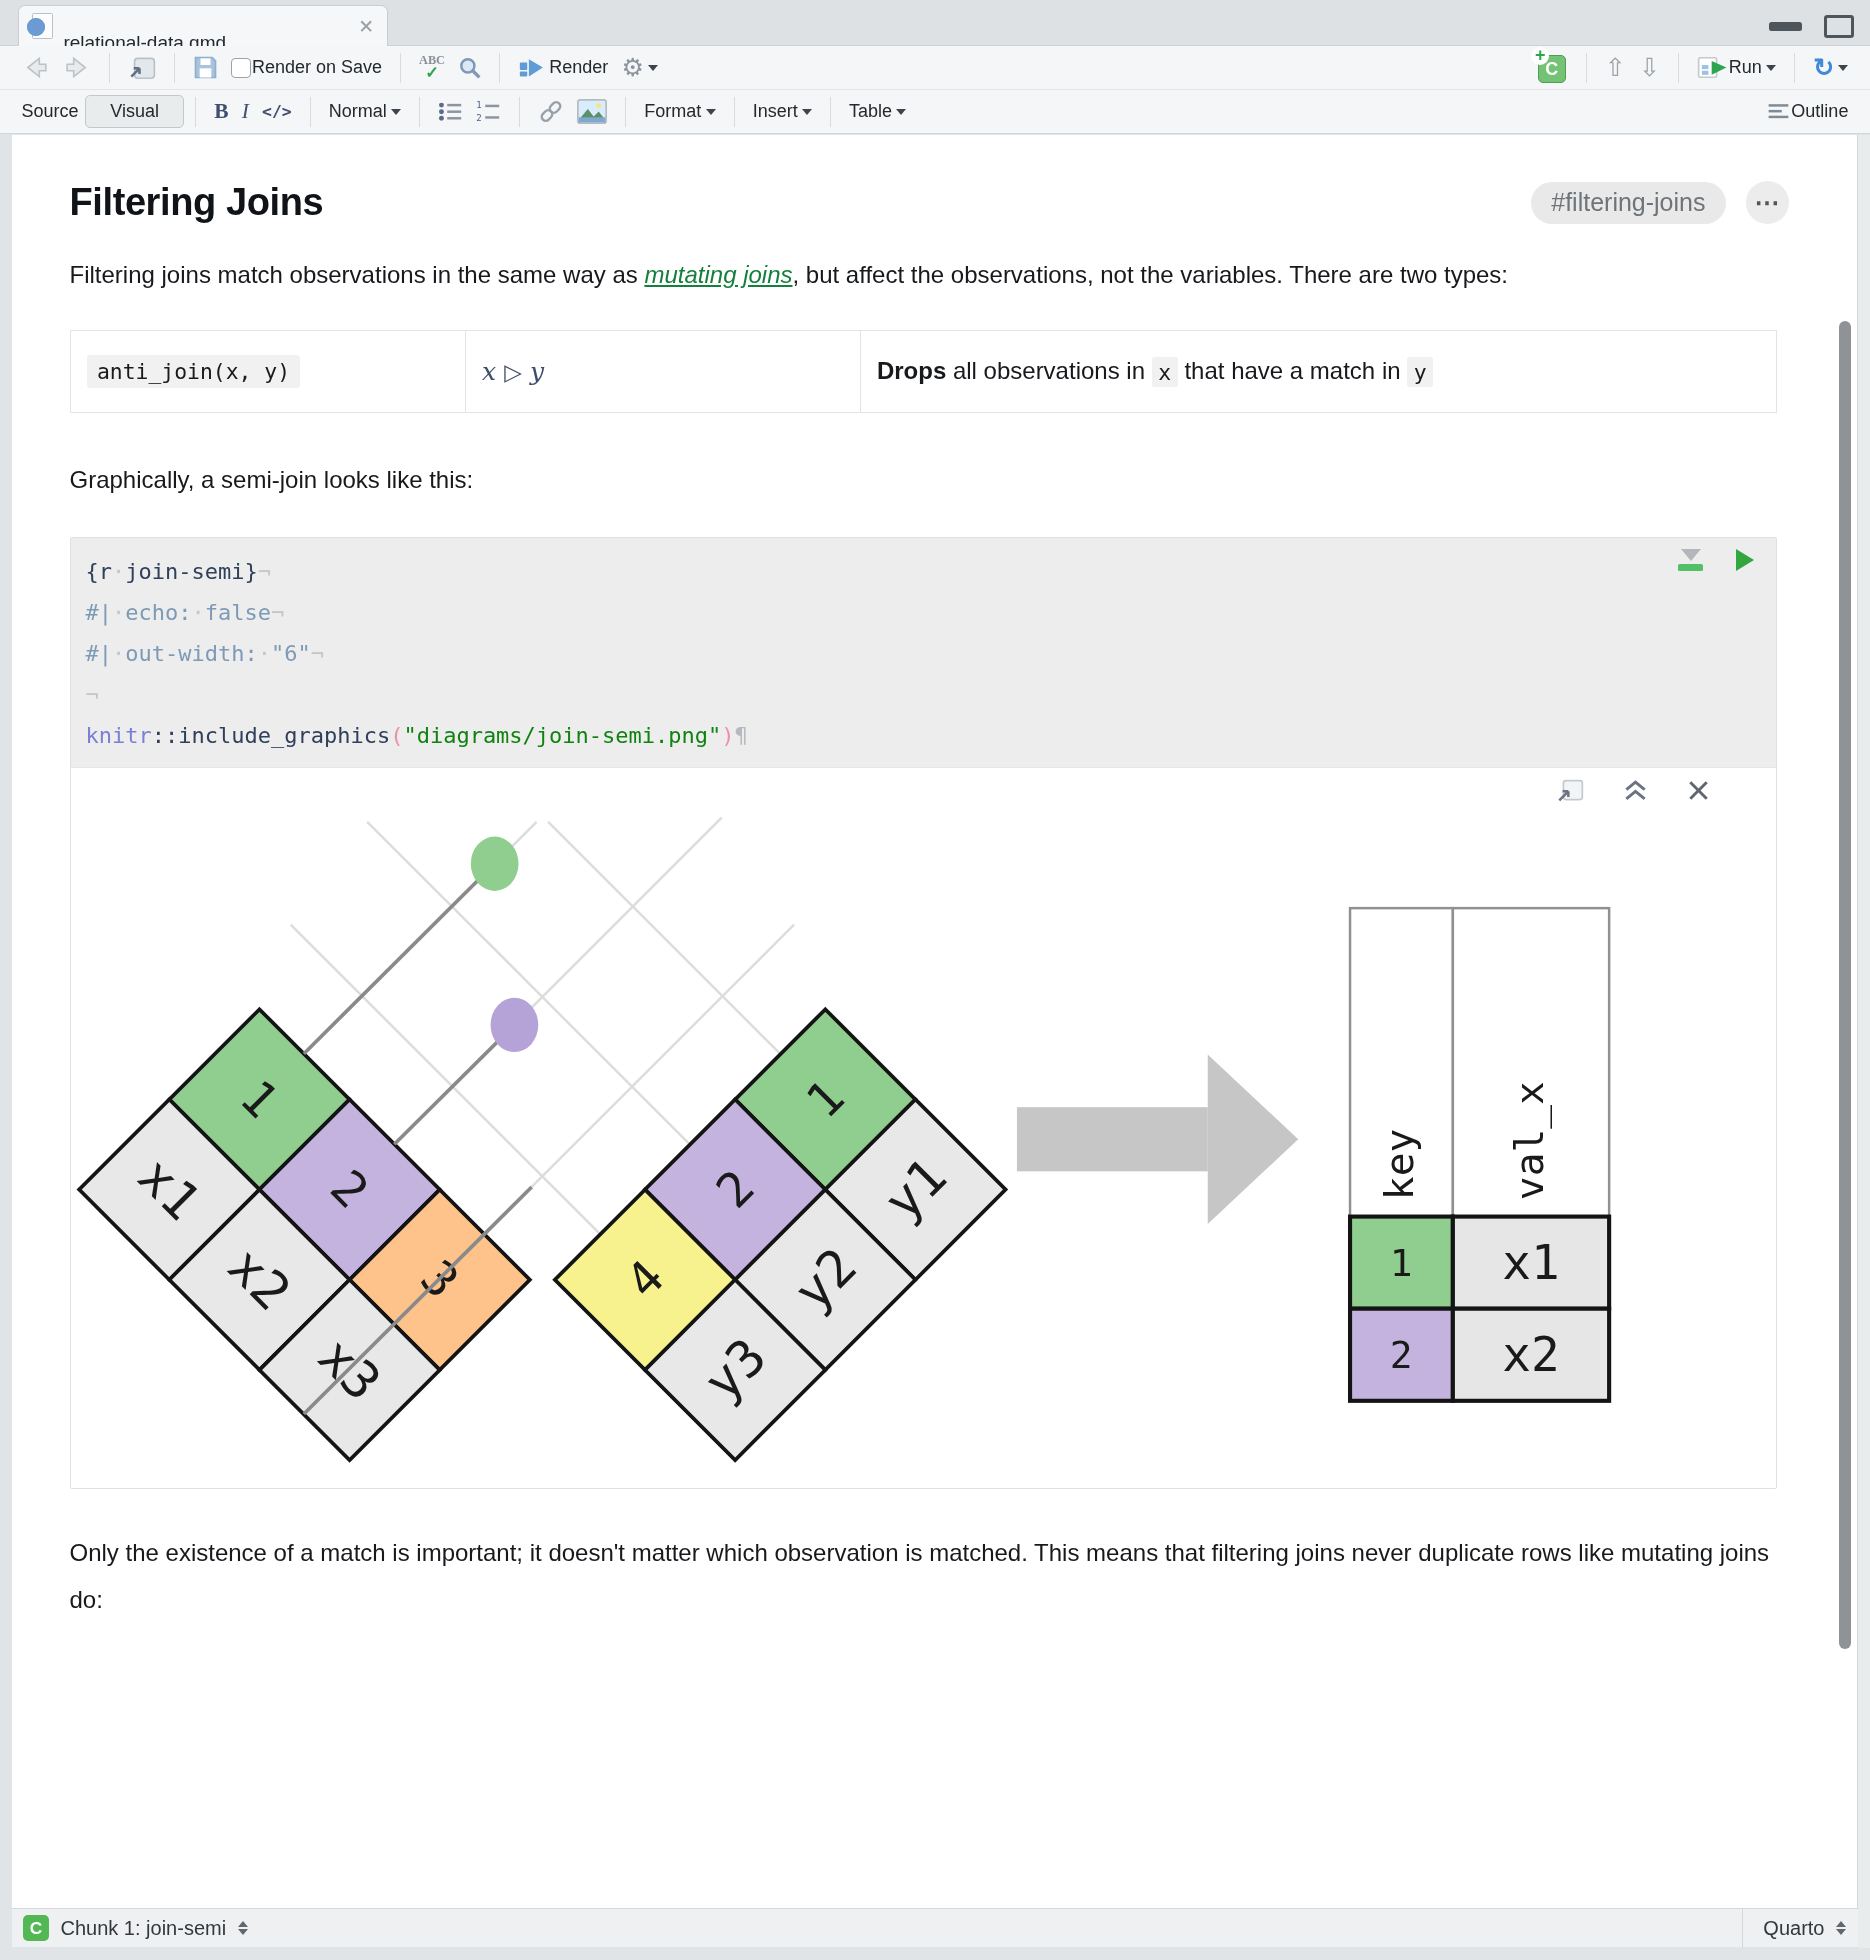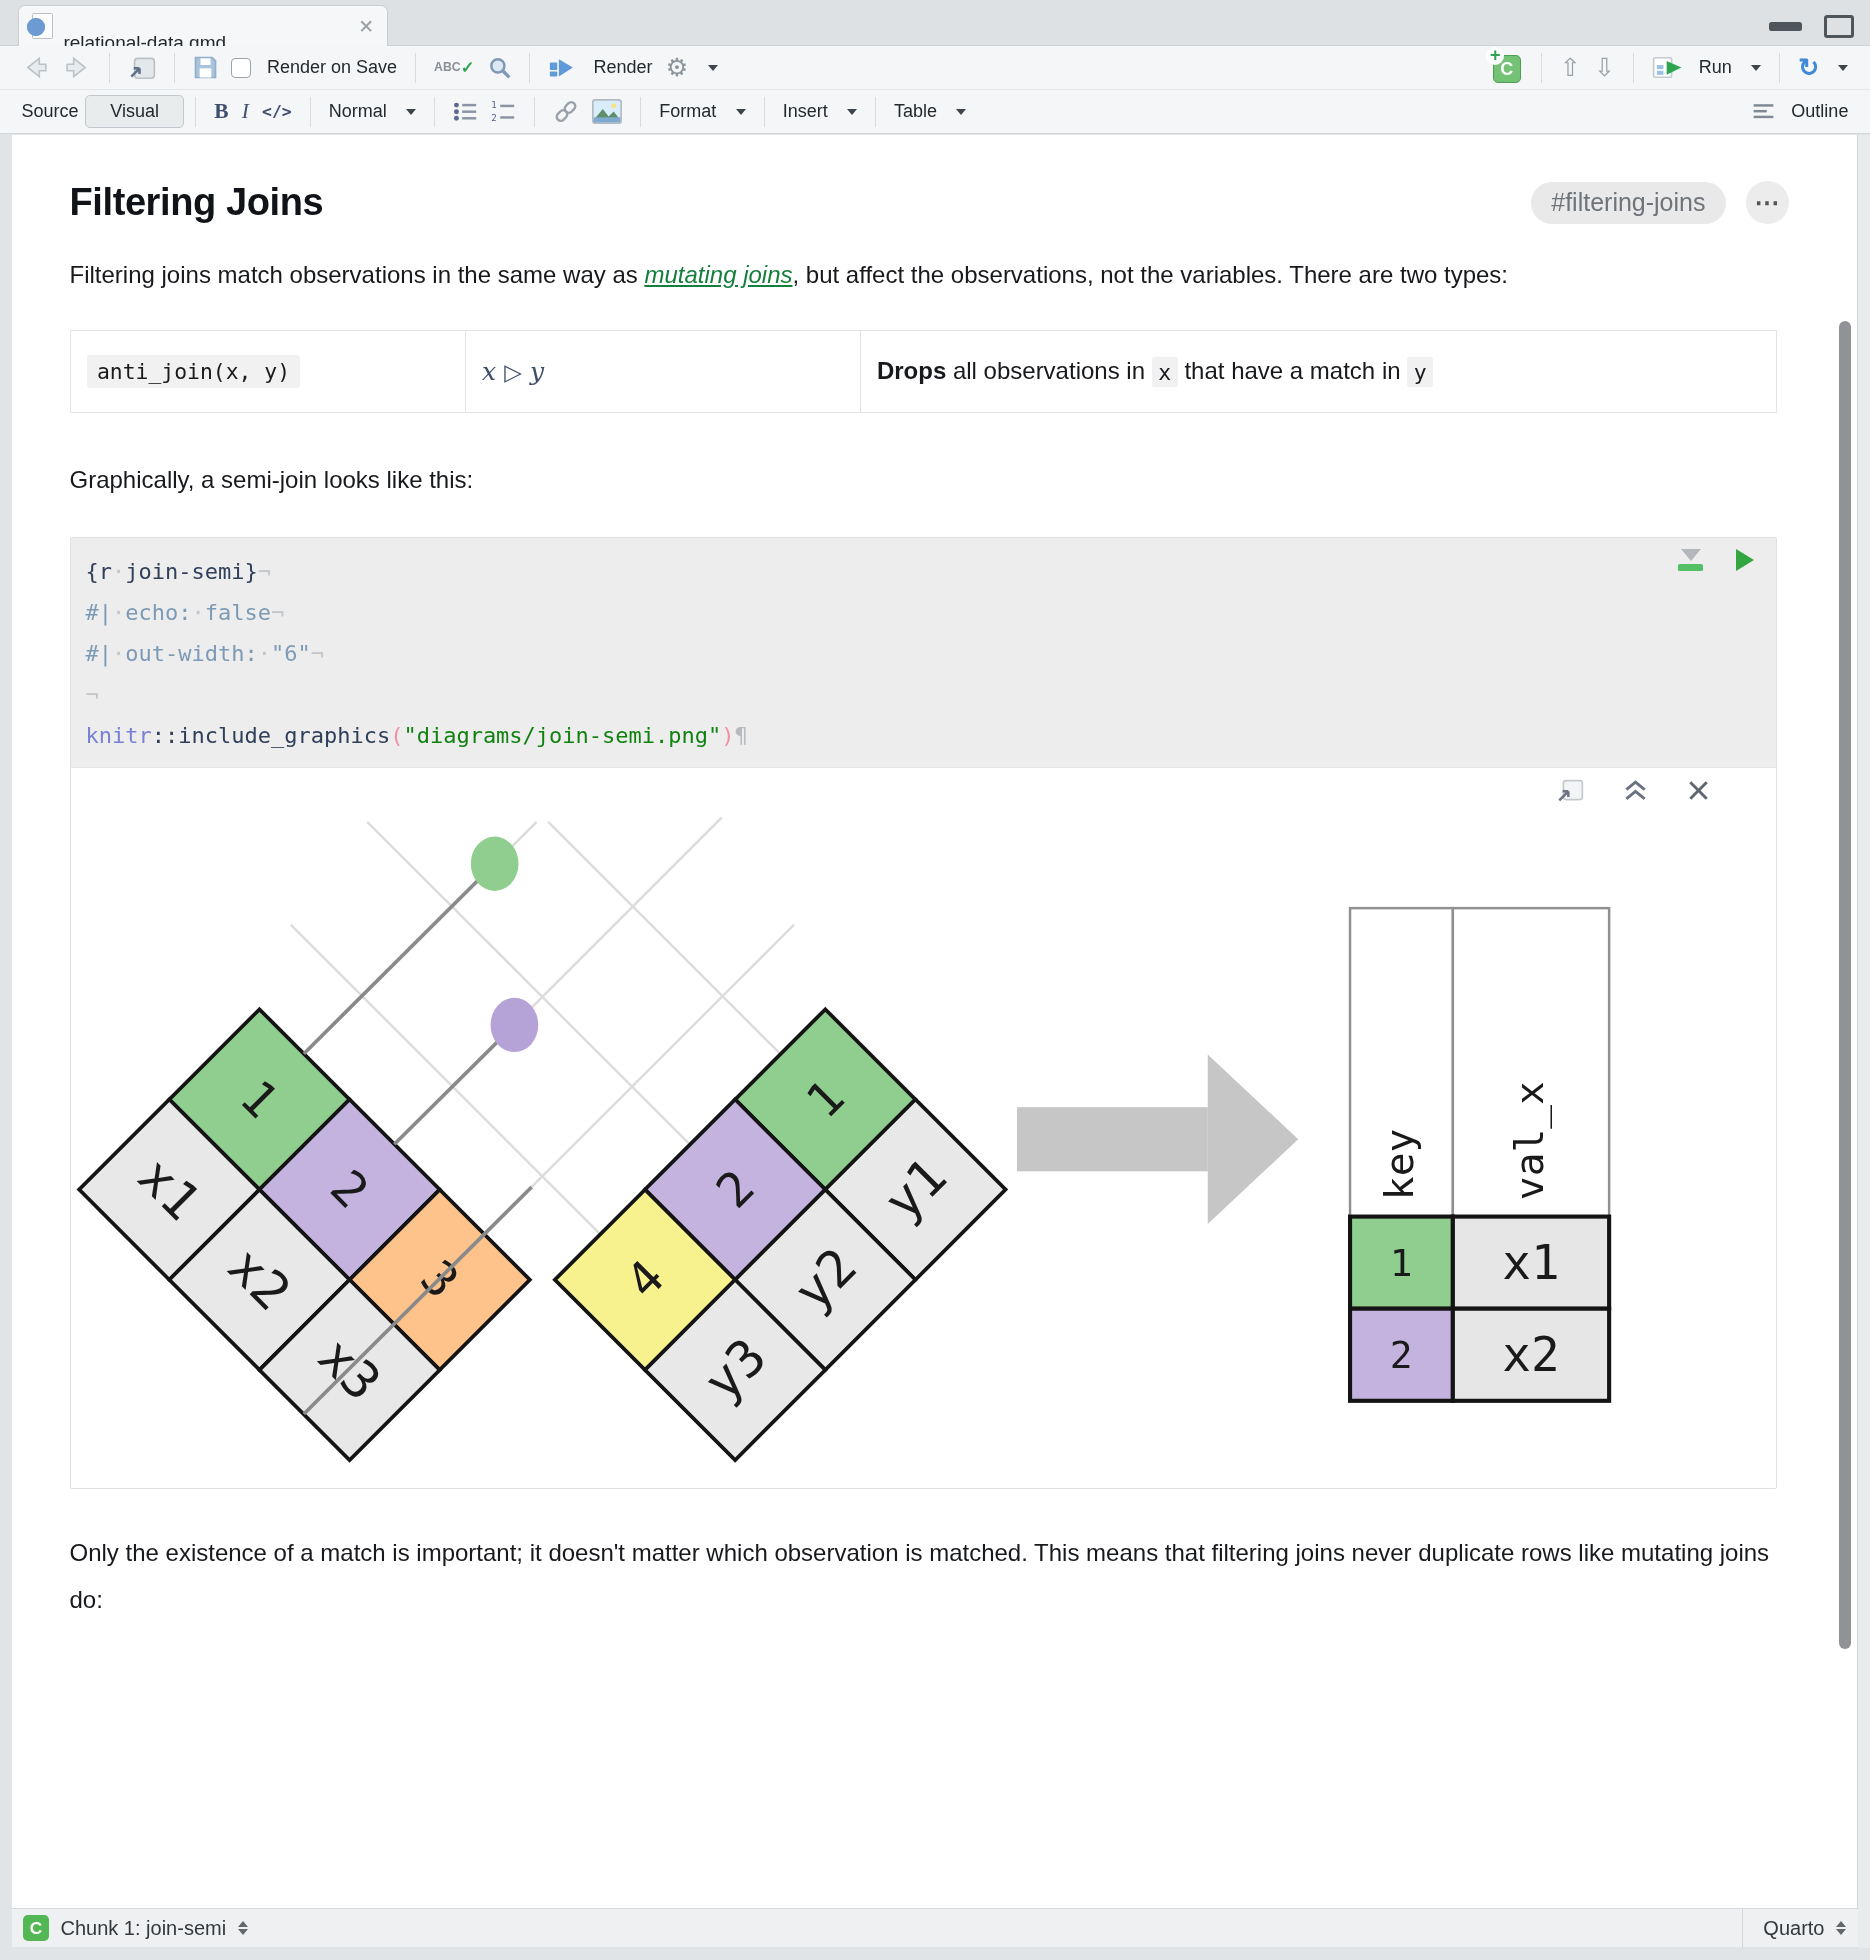--- a/index.html
+++ b/index.html
@@ -21,27 +21,27 @@
   .win-controls { position:absolute; right:16.4px; top:15px; display:flex; gap:21.4px; align-items:center; }
   .win-min { width:33px; height:8.2px; background:#4e555b; border-radius:2.5px; }
   .win-restore { width:30px; height:23px; border:3.3px solid #4e555b; border-radius:3.3px; }
 
   
   .toolbar1 { position:absolute; left:0; top:46px; width:1870px; height:44px; background:#f4f6f7;
               display:flex; align-items:center; padding:0 15px; border-bottom:0.8px solid #e2e5e8; }
   .toolbar2 { position:absolute; left:0; top:90px; width:1870px; height:44px; background:#f4f6f7;
               display:flex; align-items:center; padding:0 15px; border-bottom:0.8px solid #d3d7da; }
   .tb-sep { width:0.8px; height:30px; background:#d8dcdf; margin:0 11.5px; flex:none; }
-  .tb-btn { display:flex; align-items:center; gap:16px; padding:3.3px 6.6px; border-radius:3.3px; flex:none; }
+  .tb-btn { display:flex; align-items:center; gap:1px; padding:3.3px 6.6px; border-radius:3.3px; flex:none; }
   .tb-label { font-size:18px; color:#24292e; white-space:nowrap; }
   .caret { width:0; height:0; border-left:5.8px solid transparent; border-right:5.8px solid transparent;
            border-top:6.6px solid #3e444b; margin-left:3.3px; }
   .checkbox { width:20px; height:20px; border:1.6px solid #9aa1a8; border-radius:4.1px; background:#fff; }
   .spacer { flex:1; }
-  .abc-icon { display:flex; flex-direction:row; align-items:center; line-height:0.8; }
+  .abc-icon { display:flex; flex-direction:column; align-items:center; line-height:0.8;font-family:Liberation Serif, serif; }
   .abc-txt { font-size:12.3px; font-weight:bold; color:#8a9097; letter-spacing:0; }
   .abc-check { color:#2da44e; font-size:16.4px; font-weight:bold; }
   .gear { font-size:25px; color:#8d949b; line-height:1; }
   .uarr { font-size:25px; color:#9aa3ab; line-height:1; }
   .rerun-glyph { font-size:25px; color:#3f8ad8; font-weight:bold; line-height:1; }
   .cbox-wrap { position:relative; width:35px; height:35px; }
   .cbox { position:absolute; left:5px; top:5px; width:28px; height:28px; background:#74c276; border:1.6px solid #4d9e52;
           border-radius:5px; color:#fff; font-weight:bold; font-size:18px; display:flex; align-items:center; justify-content:center; }
   .plusbadge { position:absolute; left:-1.6px; top:-3.3px; width:18px; height:18px; background:#fff; border-radius:50%;
                color:#2da44e; font-size:18px; font-weight:bold; display:flex; align-items:center; justify-content:center; }

